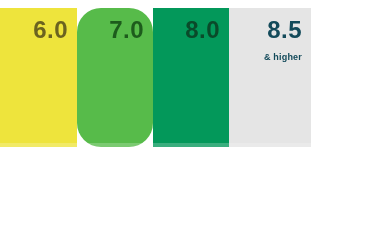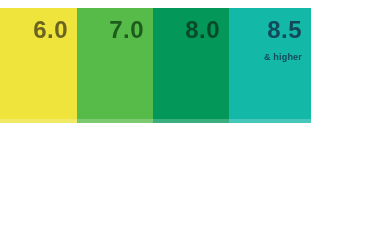--- a/index.html
+++ b/index.html
@@ -13,21 +13,21 @@
     height: 126px;
     overflow: hidden;
     font-family: "Liberation Sans", "DejaVu Sans", sans-serif;
   }
 
   #legend-scale {
     position: absolute;
     left: 0;
     top: 8px;
     width: 387px;
-    height: 115px;
+    height: 139px;
     display: flex;
     flex-direction: row;
     align-items: stretch;
     box-sizing: border-box;
   }
 
   .scale-band {
     position: relative;
     height: 100%;
     box-sizing: border-box;
@@ -86,29 +86,29 @@
 </style>
 </head>
 <body>
 
 <div id="legend-scale">
     <div class="scale-band" style="width: 77px; flex: 0 0 77px; background: rgb(238, 228, 60);">
       <div class="band-label-wrap" style="color: rgb(107, 99, 32);">
         <span class="band-value">6.0</span>
       </div>
     </div>
-    <div class="scale-band" style="width: 76px; flex: 0 0 76px; background: rgb(87, 187, 74);">
+    <div class="scale-band" style="width: 76px; flex: 0 0 76px; background: rgb(87, 187, 74); border-radius: 24px;">
       <div class="band-label-wrap" style="color: rgb(29, 92, 28);">
         <span class="band-value">7.0</span>
       </div>
     </div>
     <div class="scale-band" style="width: 76px; flex: 0 0 76px; background: rgb(3, 152, 90);">
       <div class="band-label-wrap" style="color: rgb(10, 74, 42); margin-left: 35px;">
         <span class="band-value">8.0</span>
       </div>
     </div>
-    <div class="scale-band" style="width: 82px; flex: 0 0 82px; background: #14b8a6;">
+    <div class="scale-band" style="width: 82px; flex: 0 0 82px; background: #e5e5e5;">
       <div class="band-label-wrap" style="color: rgb(19, 74, 90);">
         <span class="band-value">8.5</span>
         <span class="band-sub">&amp; higher</span>
       </div>
     </div>
   </div>
 
 </body></html>

